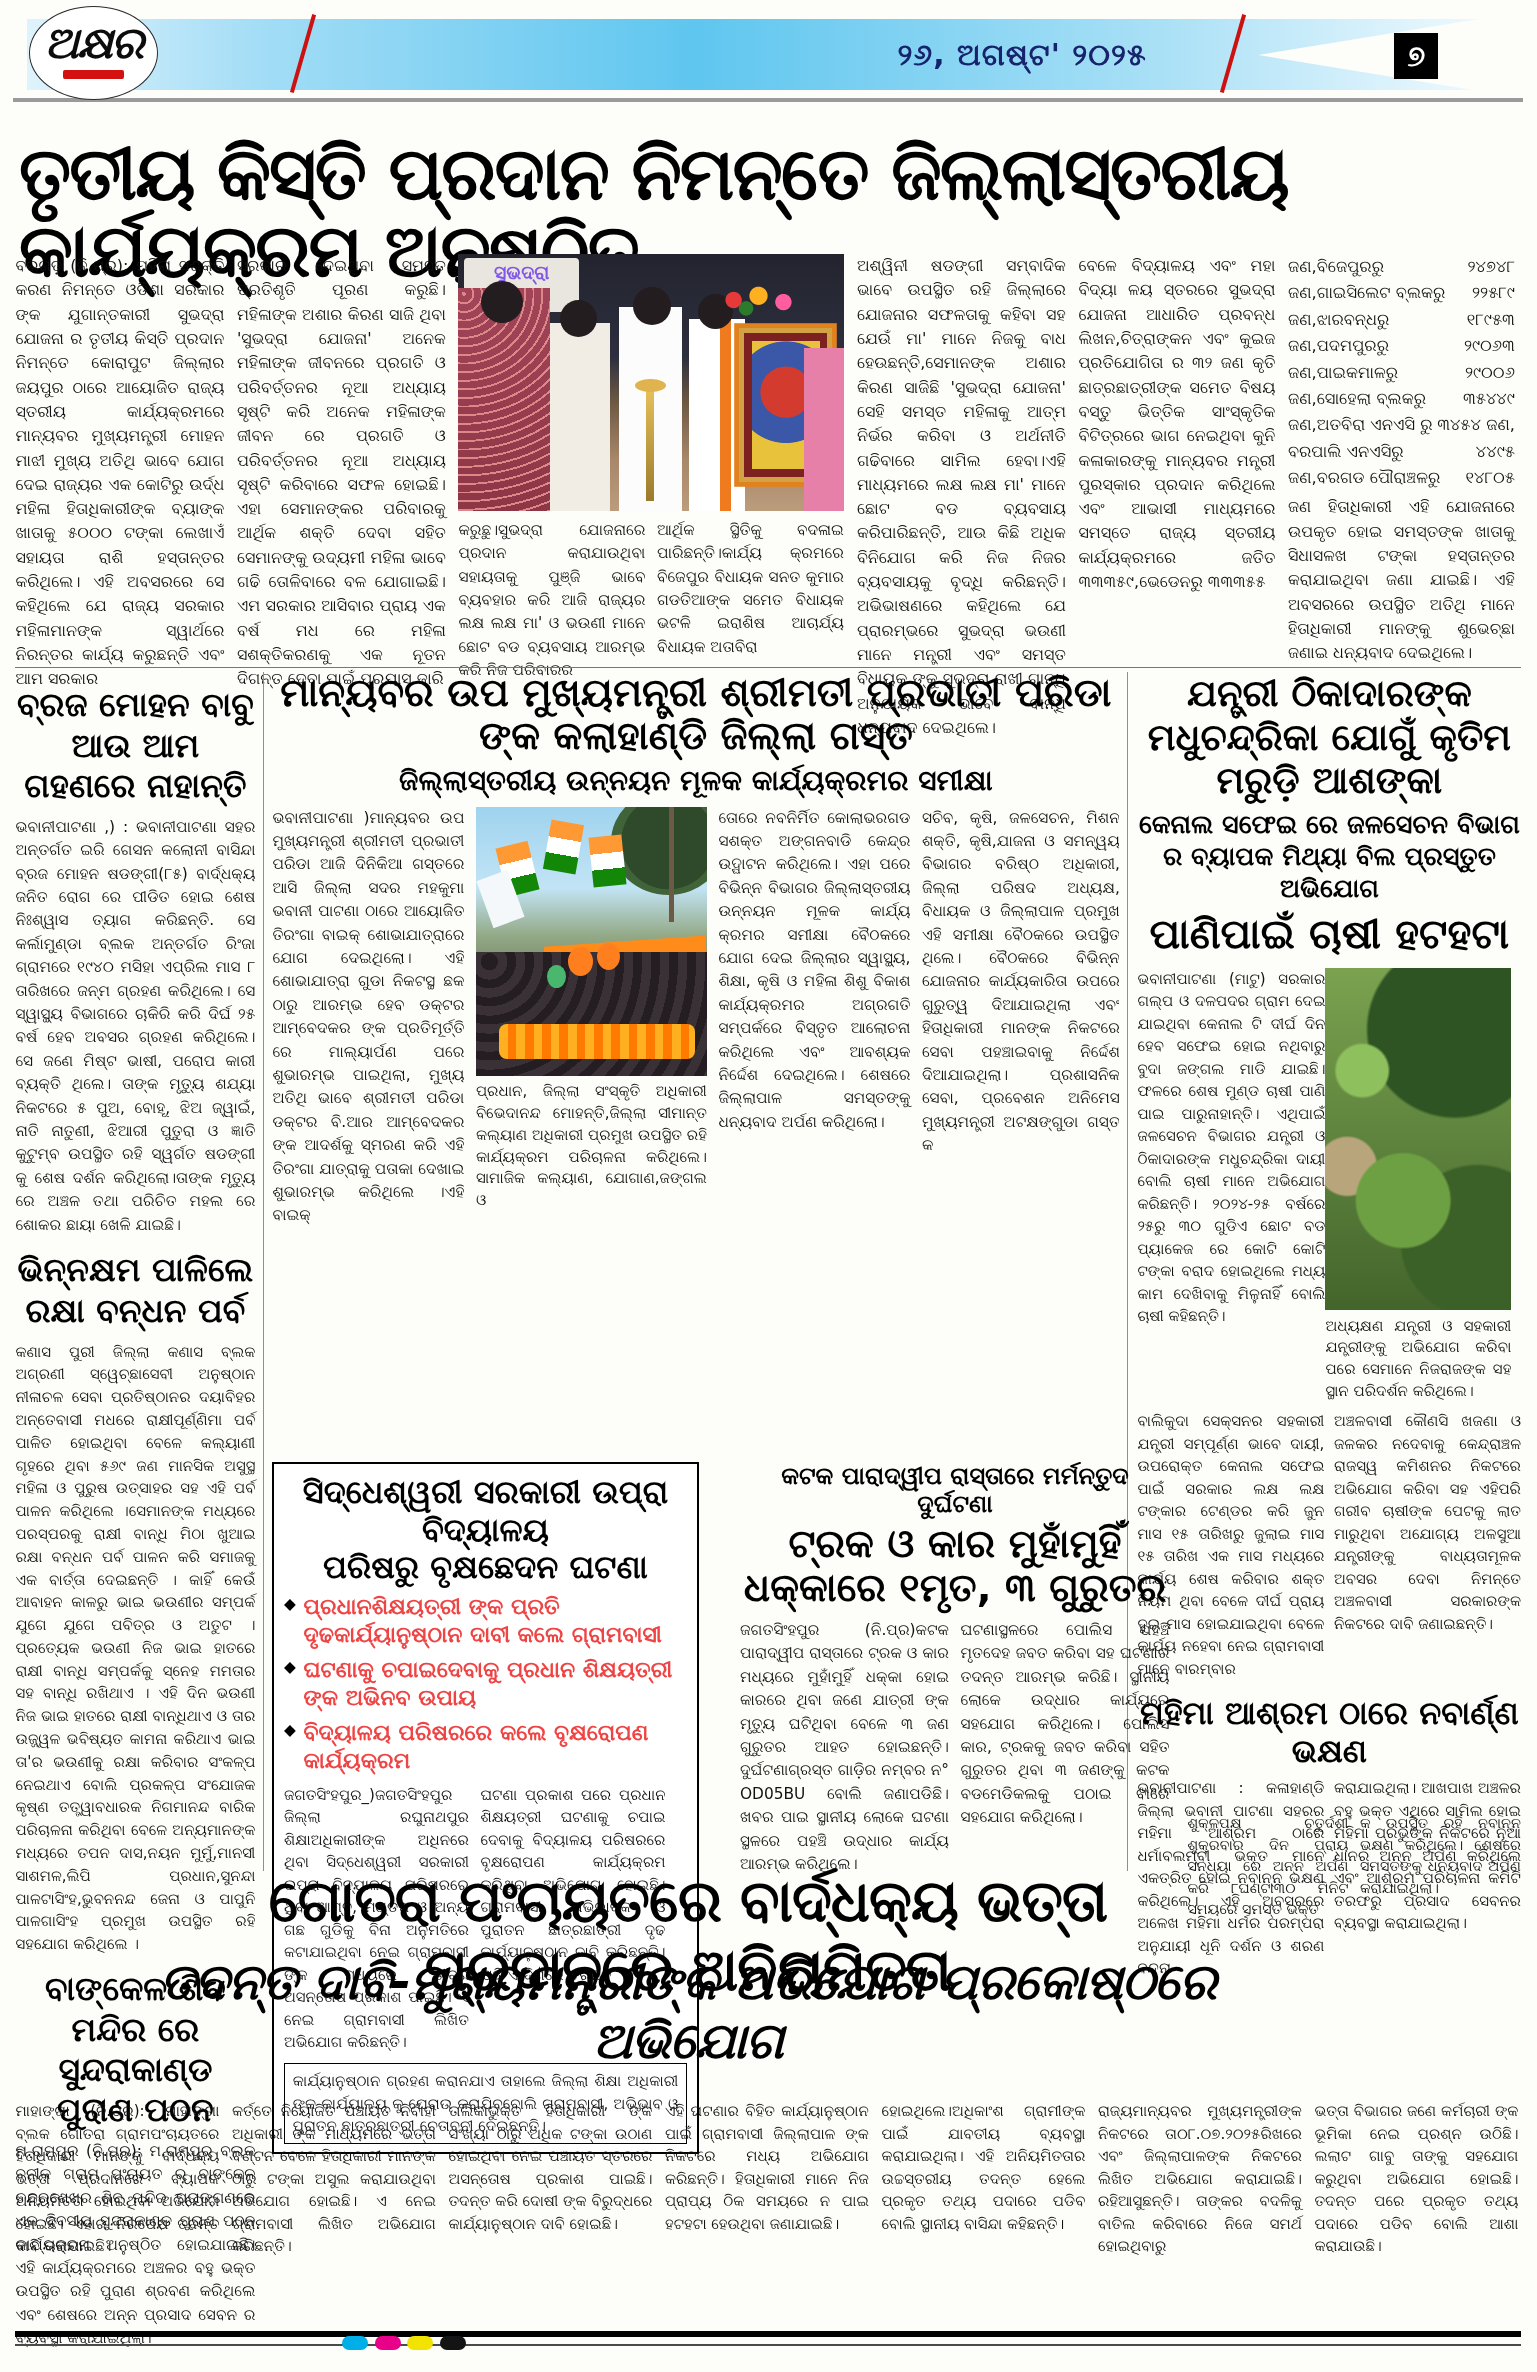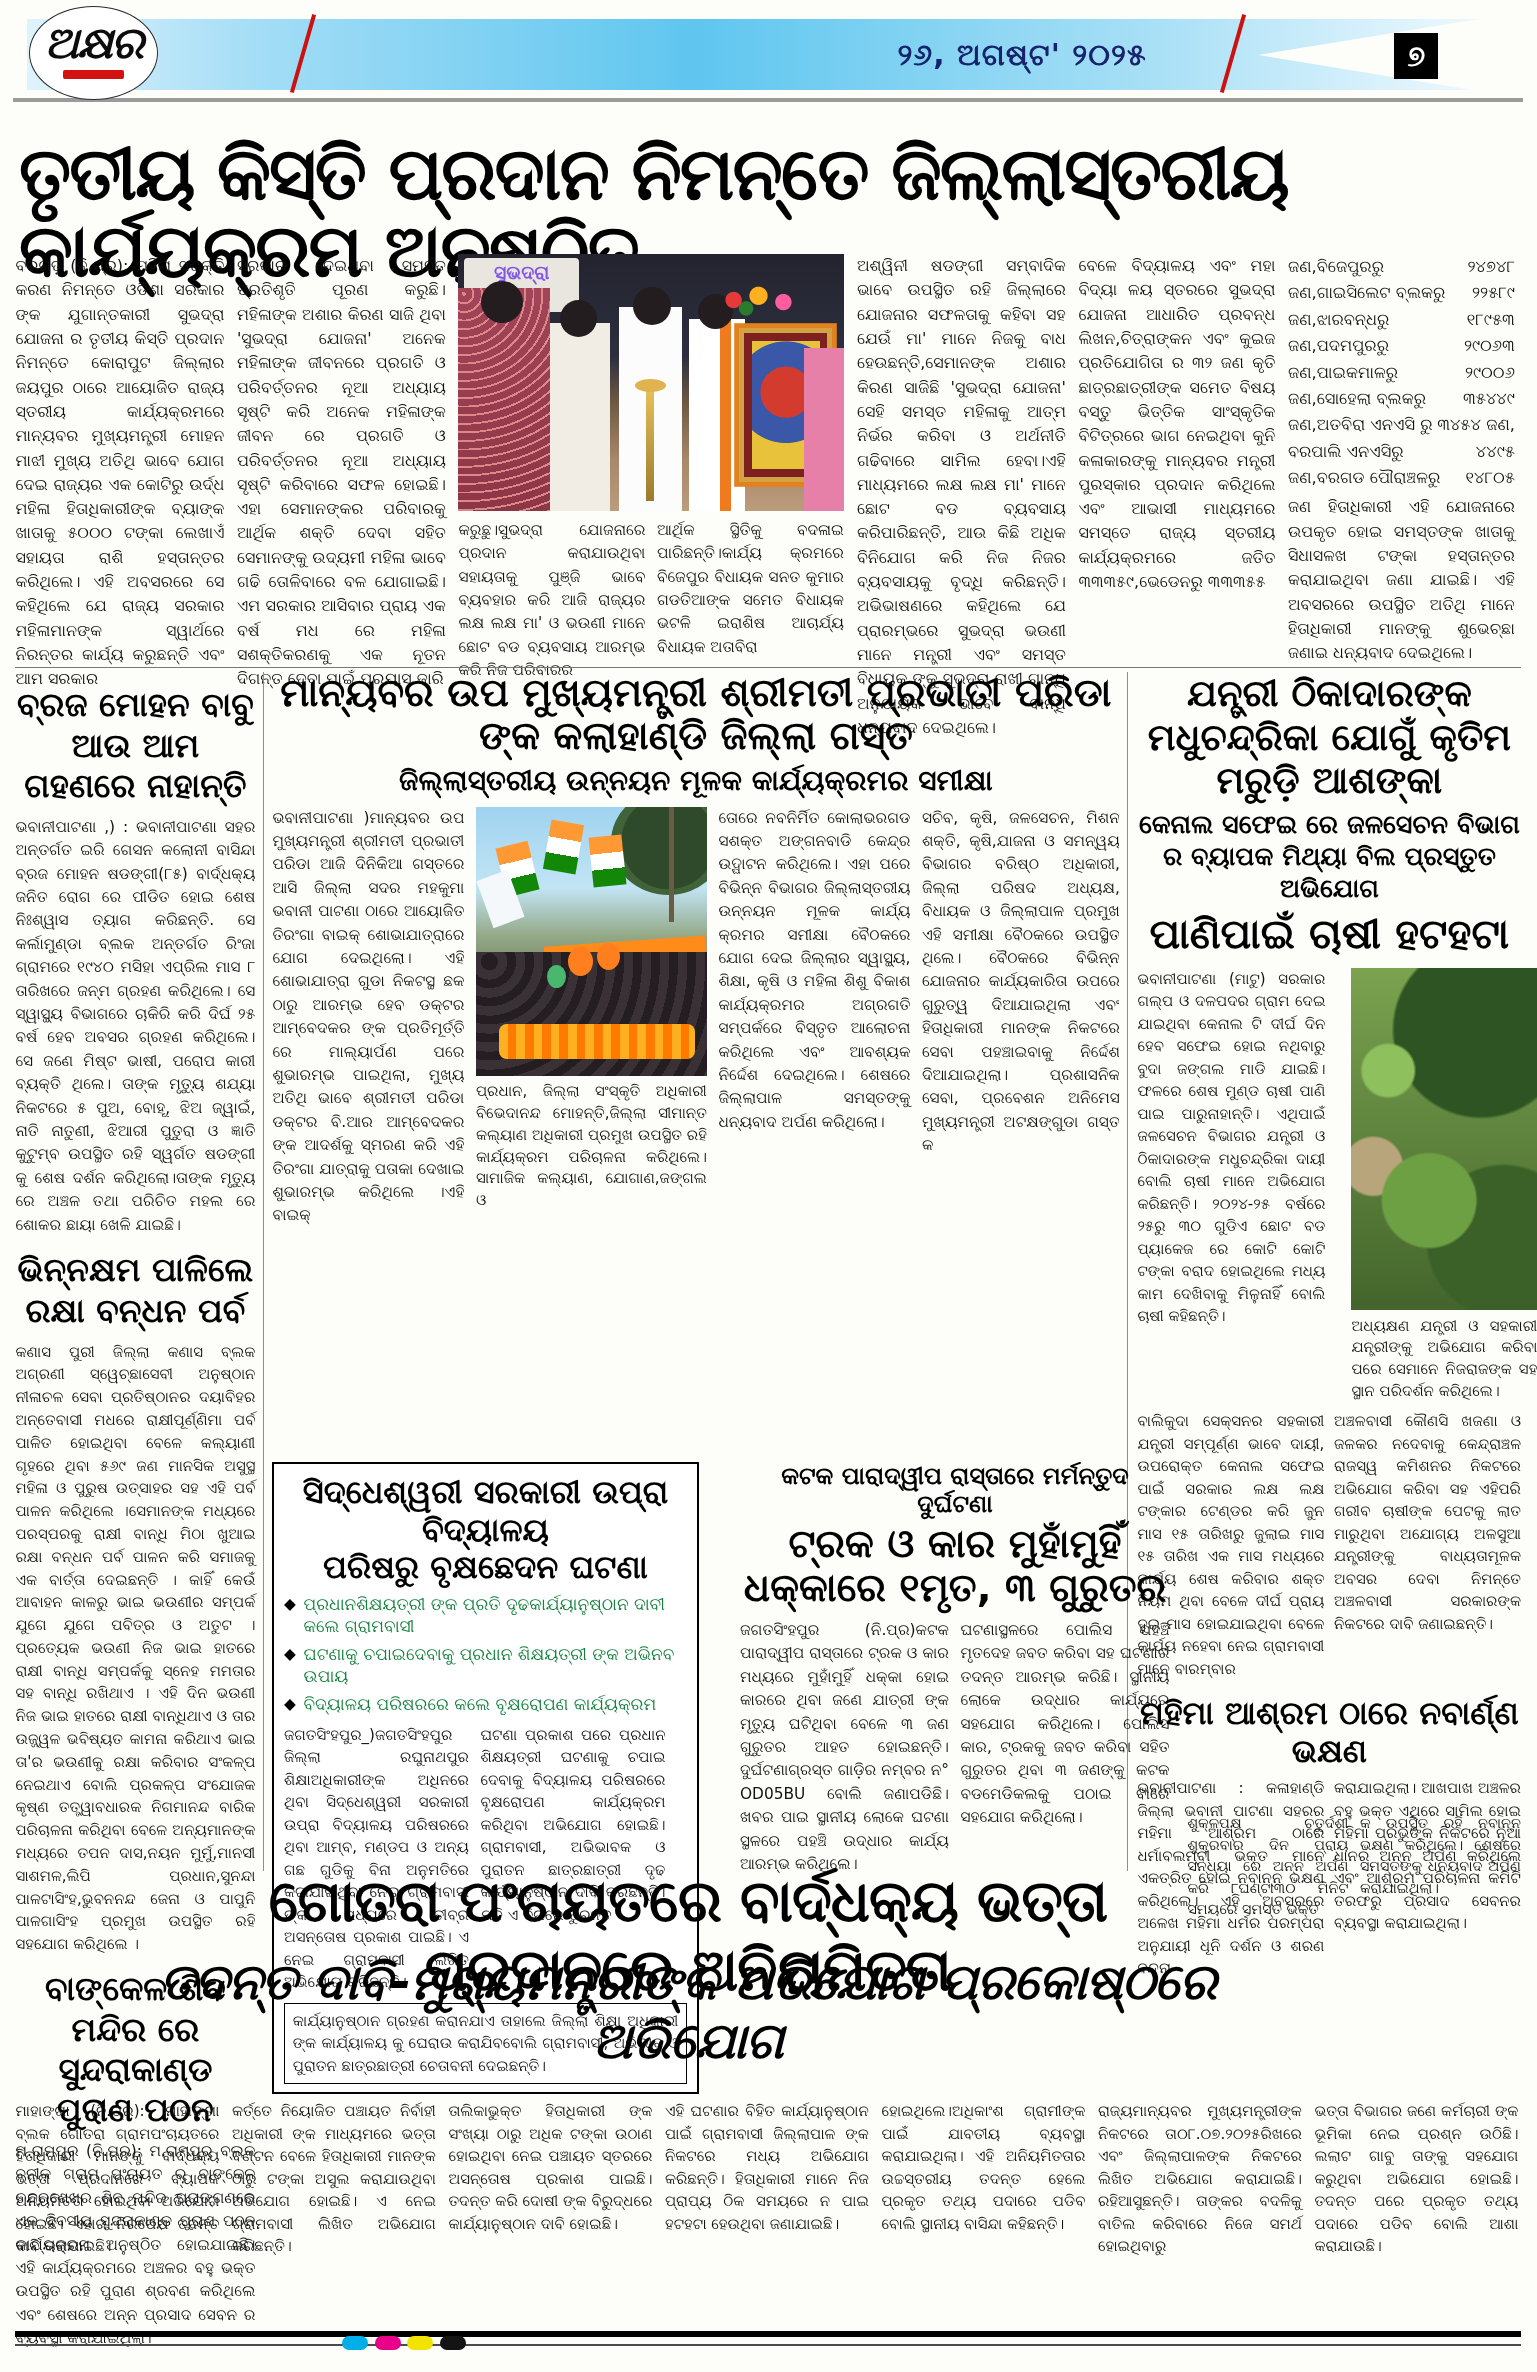--- a/index.html
+++ b/index.html
@@ -84,34 +84,34 @@
   .p2-drape{position:absolute;right:0;bottom:34%;width:70%;height:16%;background:#ff8c1a;transform:rotate(-4deg);}
   .p2-garland{position:absolute;left:10%;bottom:6%;width:85%;height:13%;
     background:repeating-linear-gradient(90deg,#ffb020 0 8.6px,#ff7a00 8.6px 17.3px);border-radius:7.7px;}
   .balloon{position:absolute;border-radius:50%;background:#ff7f1f;}
   .photo-cap{font-size:15px;line-height:1.45;text-align:justify;margin-top:5.8px;color:#111;}
   .center-bottom{display:flex;gap:13.4px;margin-top:9.6px;}
   .schoolbox{width:403px;flex:none;border:2.9px solid #000;padding:9.6px 9.6px 7.7px;background:#fff;}
   .box-h{font-size:32px;font-weight:800;text-align:center;line-height:1.18;color:#000;}
   .bullet-row{display:flex;gap:7.7px;margin-top:5.8px;}
   .bullet-glyph{font-size:15.4px;line-height:1.5;color:#000;}
-  .bullet-txt{font-size:17px;font-weight:400;line-height:1.3;color:#15803d;}
+  .bullet-txt{font-size:22px;font-weight:700;line-height:1.3;color:#ef4444;}
   .box-cols{display:flex;gap:11.5px;margin-top:7.7px;}
   .box-cols > div{width:185px;}
   .box-warning{border:1.9px solid #000;margin-top:9.6px;padding:5.8px 7.7px;font-size:15px;line-height:1.5;text-align:justify;}
   .accident{width:430px;flex:none;margin-left:28px;}
   .acc-kicker{font-size:24px;font-weight:700;text-align:center;color:#000;}
   .acc-h{font-size:39px;font-weight:800;text-align:center;line-height:1.12;margin-top:3.8px;color:#000;}
   .acc-cols{display:flex;gap:11.5px;margin-top:9.6px;}
   .acc-cols > div{width:209px;}
   .rightrail{position:absolute;left:1122px;top:0;width:384px;}
   .h-canal{font-size:37px;font-weight:800;text-align:center;line-height:1.18;color:#000;}
   .canal-sub{font-size:25.5px;font-weight:700;text-align:center;line-height:1.25;margin-top:5.8px;color:#000;}
   .h-canal2{font-size:41px;font-weight:800;text-align:center;margin-top:5.8px;color:#000;}
-  .canal-top{display:flex;gap:26px;margin-top:9.6px;}
+  .canal-top{display:flex;gap:0;margin-top:9.6px;}
   .canal-txt{width:188px;flex:none;}
   .canal-right{width:186px;flex:none;}
   .photo3{width:186px;height:342px;
     background:radial-gradient(circle at 20% 30%,#8fc05e 0 9%,transparent 10%),
       radial-gradient(circle at 70% 18%,#2e5423 0 28%,transparent 29%),
       radial-gradient(circle at 42% 68%,#6da043 0 18%,transparent 19%),
       radial-gradient(circle at 82% 80%,#3c6128 0 24%,transparent 25%),
       radial-gradient(circle at 12% 58%,#b9a57c 0 11%,transparent 12%),
       linear-gradient(180deg,#7aa24f,#43652c);}
   .canal-cols{display:flex;gap:9.6px;margin-top:7.7px;}

